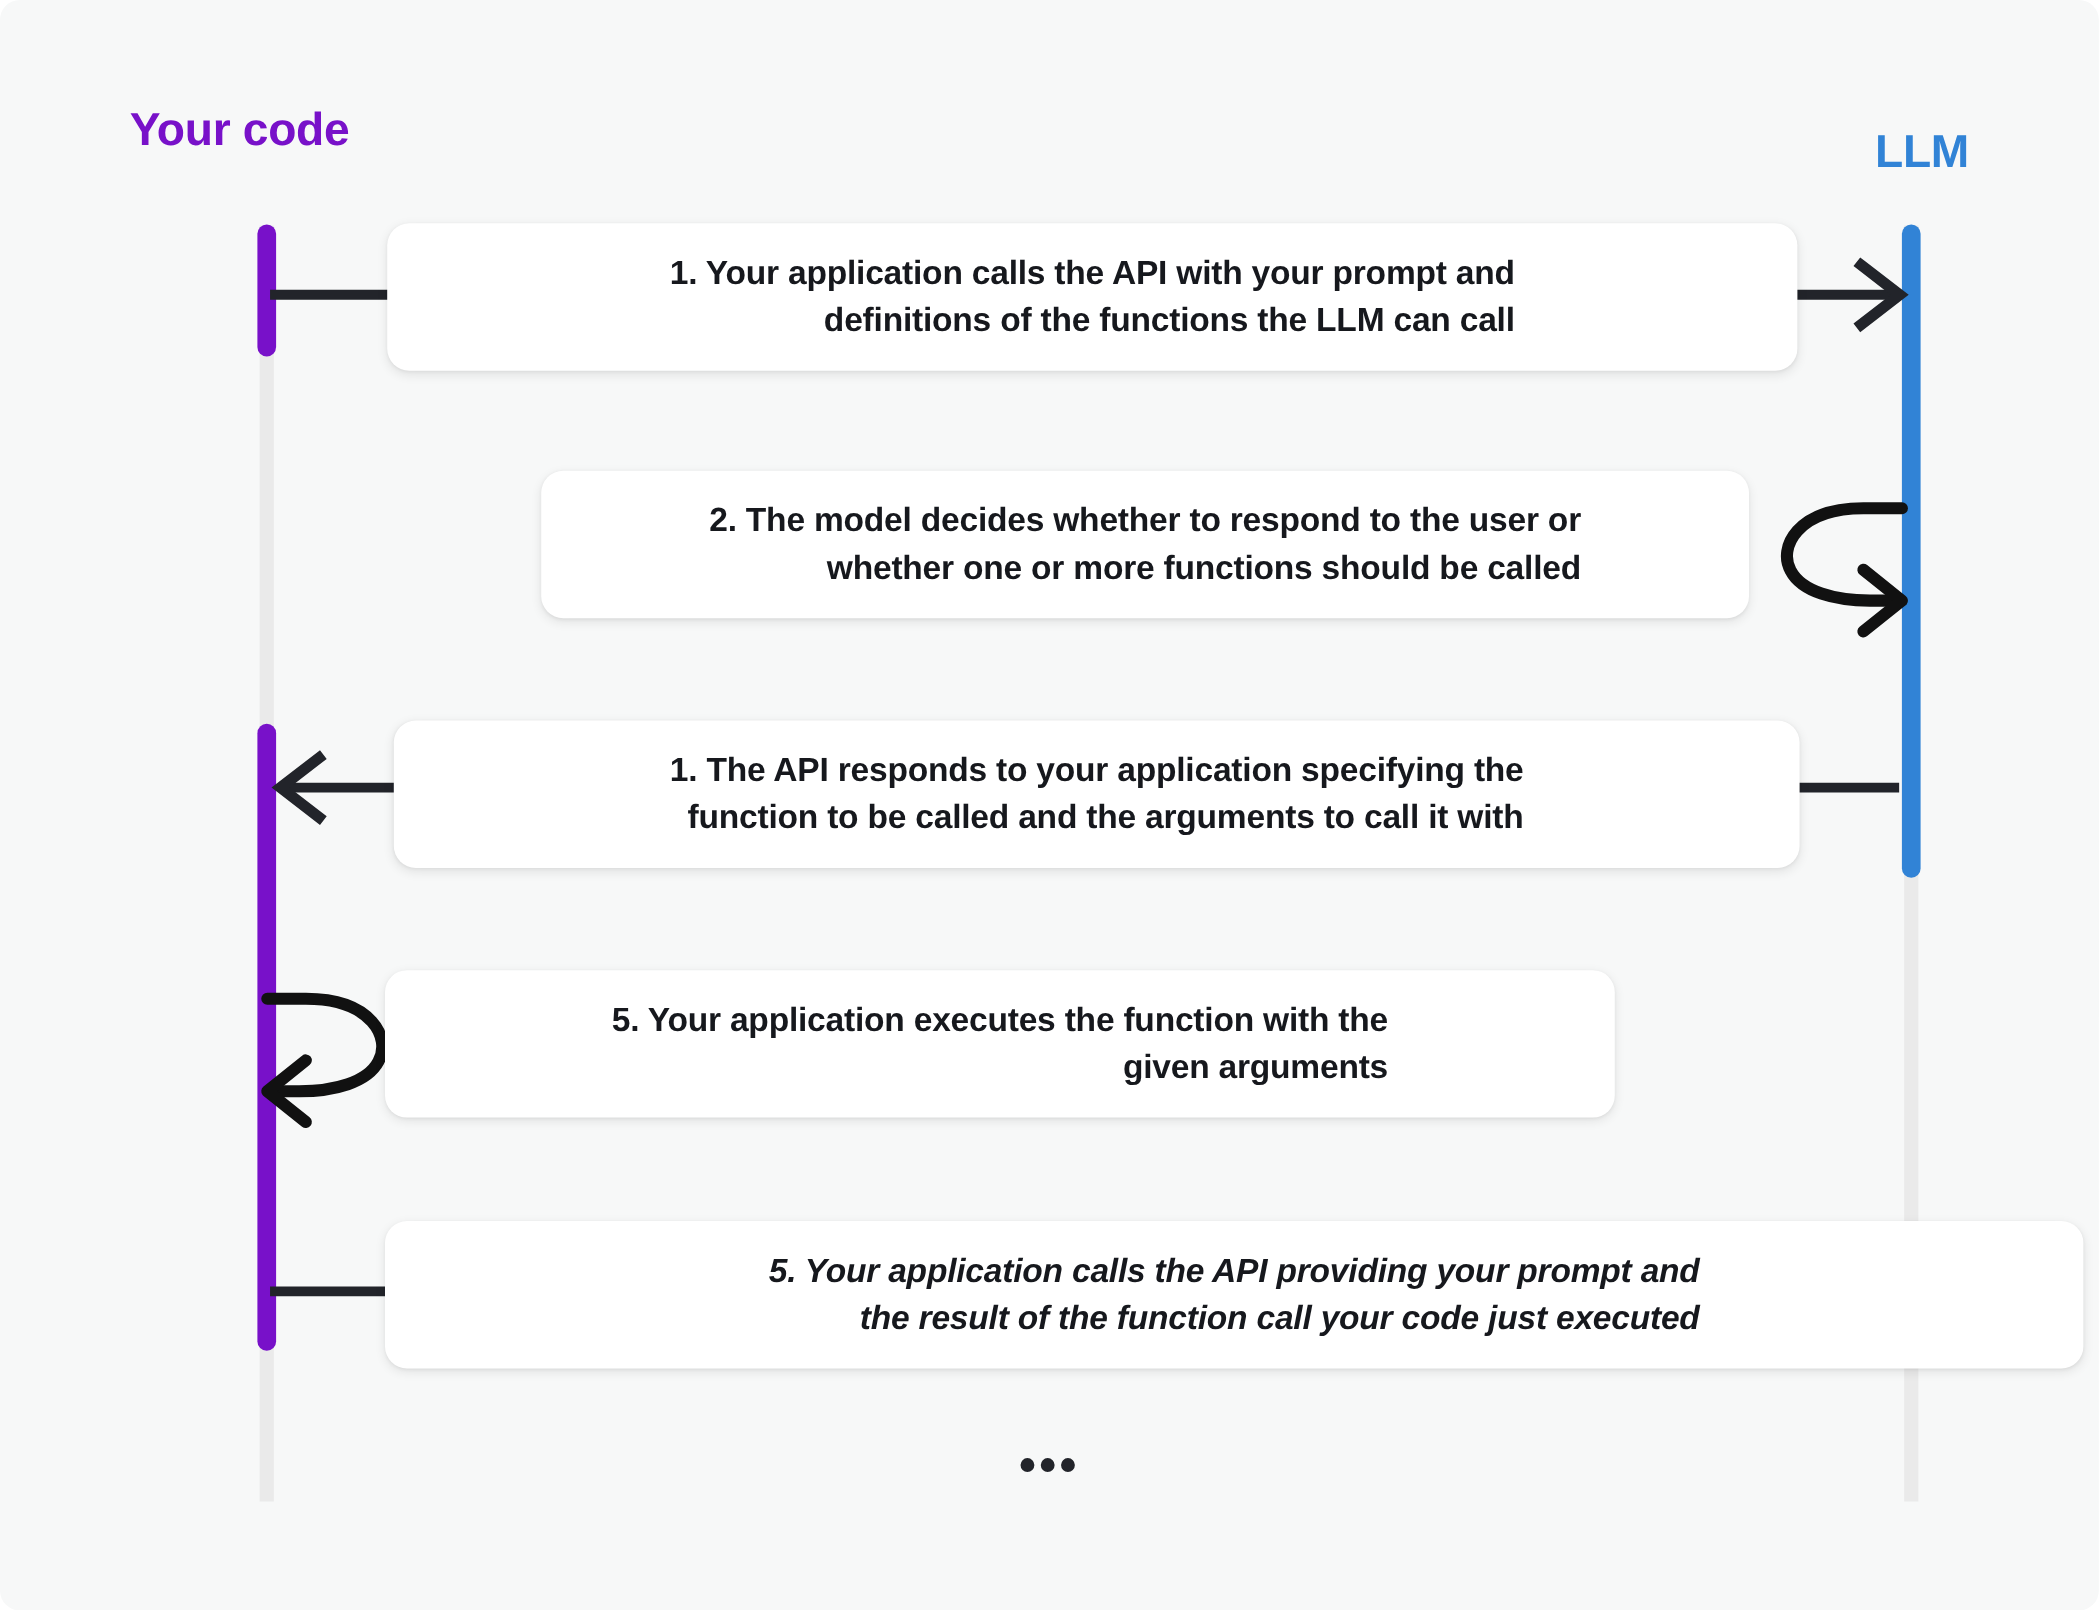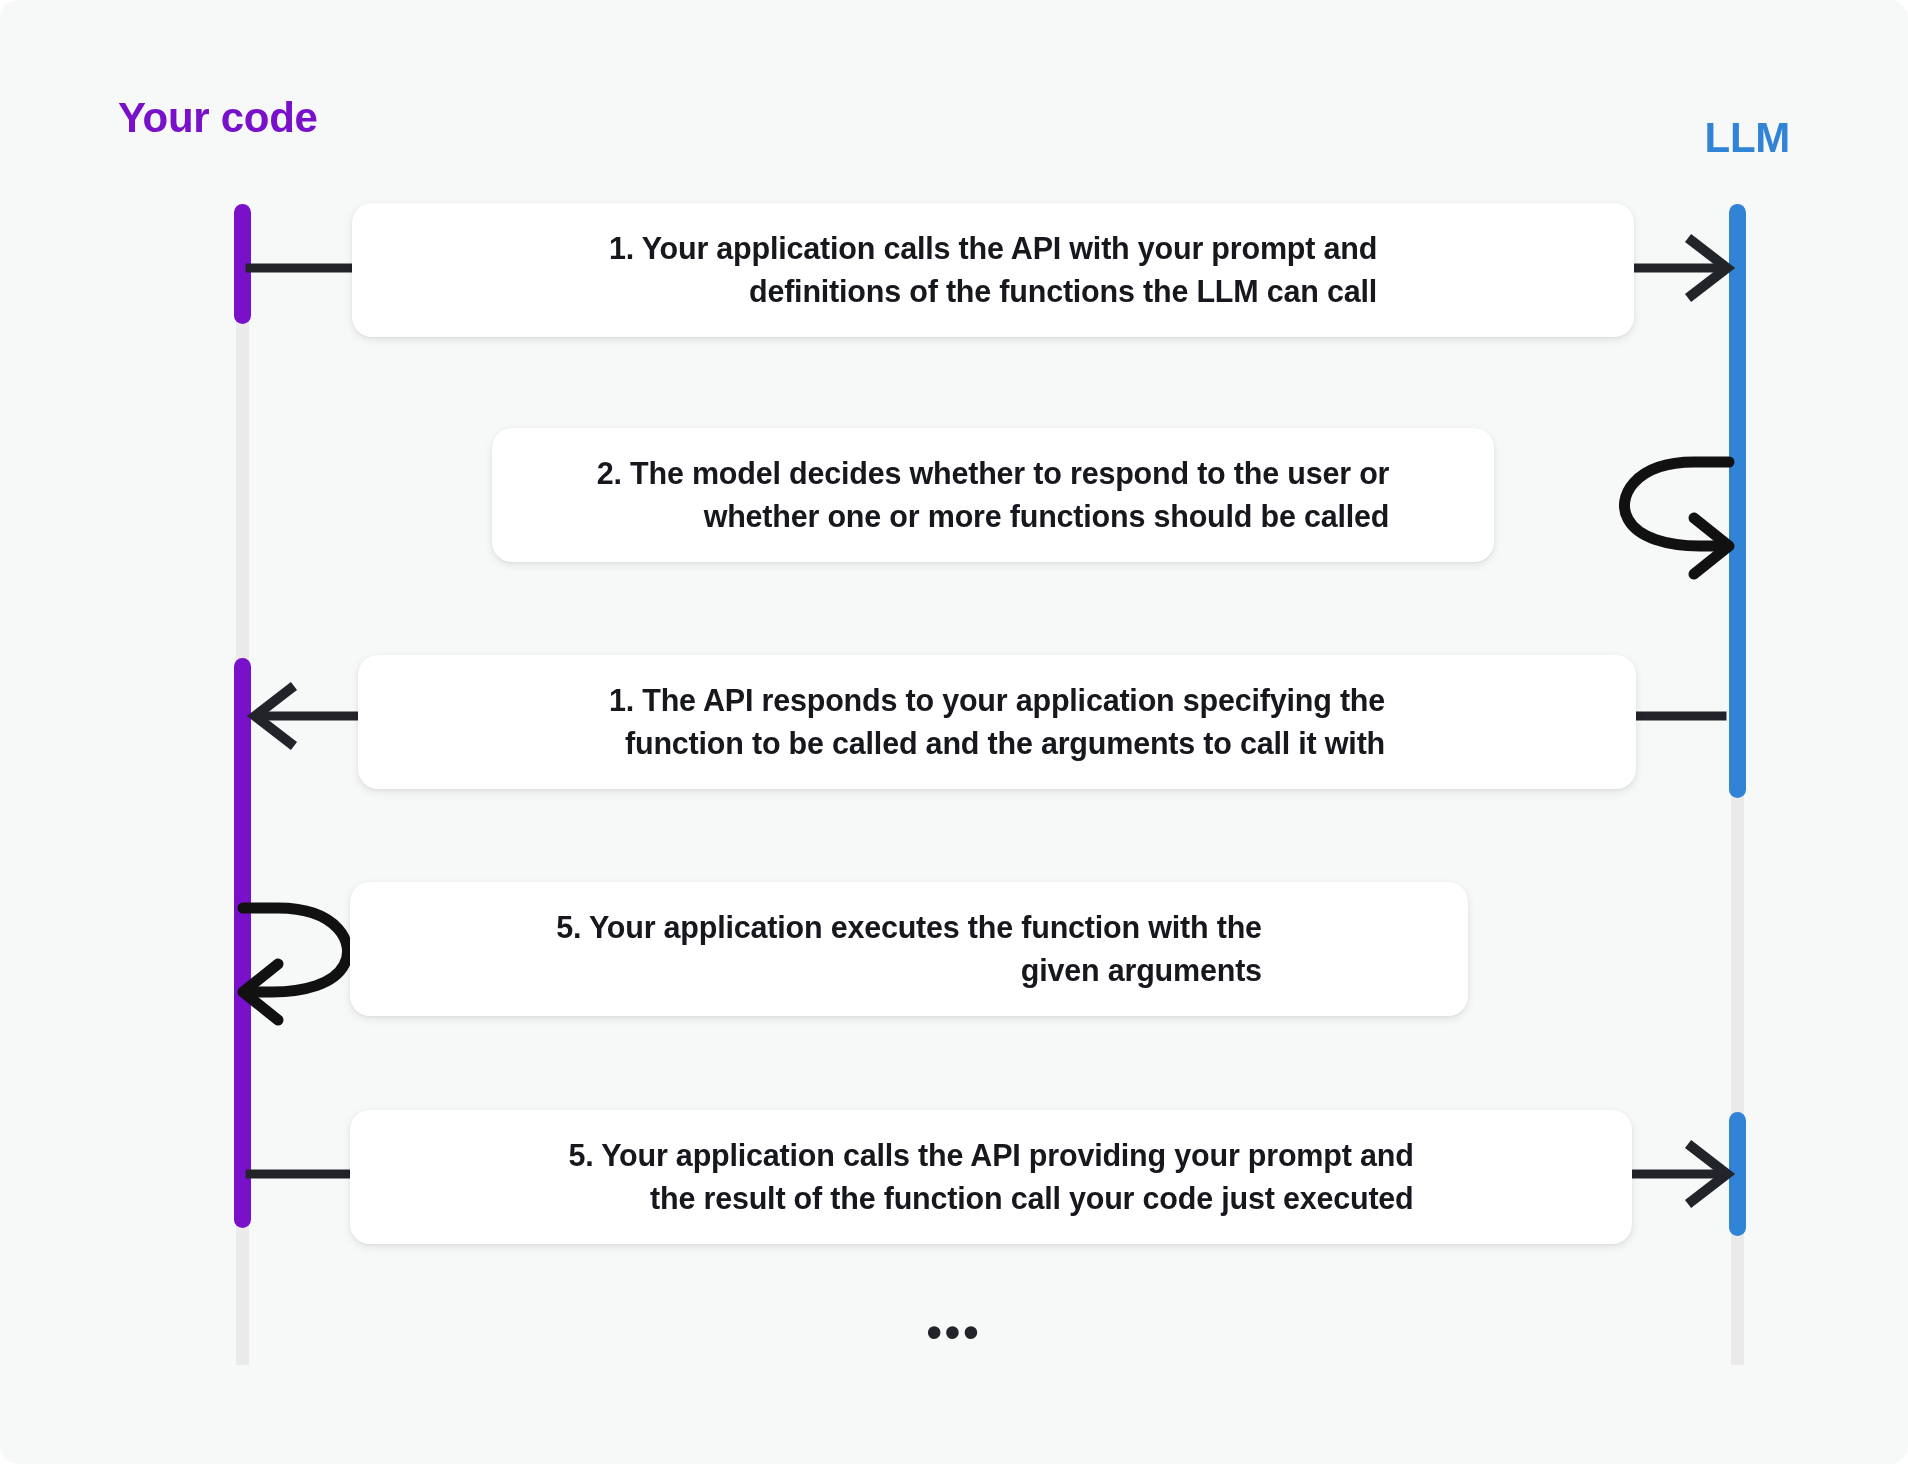--- a/index.html
+++ b/index.html
@@ -86,24 +86,24 @@
   .msg-text {
     font-size: 30.5px;
     font-weight: 700;
     color: #16181d;
     line-height: 1.42;
     letter-spacing: -0.2px;
     white-space: pre-line;
   }
 
   #msg-box-1 { left: 352px; top: 203px; width: 1282px; height: 134px; }
-  #msg-box-2 { left: 492px; top: 428px; width: 1002px; height: 134px; }
+  #msg-box-2 { left: 492px; top: 428px; width: 1098px; height: 134px; }
   #msg-box-3 { left: 358px; top: 655px; width: 1278px; height: 134px; }
   #msg-box-4 { left: 350px; top: 882px; width: 1118px; height: 134px; }
-  #msg-box-5 { left: 350px; top: 1110px; width: 1282px; height: 134px; }
+  #msg-box-5 { left: 350px; top: 1110px; width: 1544px; height: 134px; font-style: italic; }
 
   
   #arrow-layer {
     position: absolute;
     left: 0;
     top: 0;
     width: 1908px;
     height: 1464px;
     pointer-events: none;
   }

